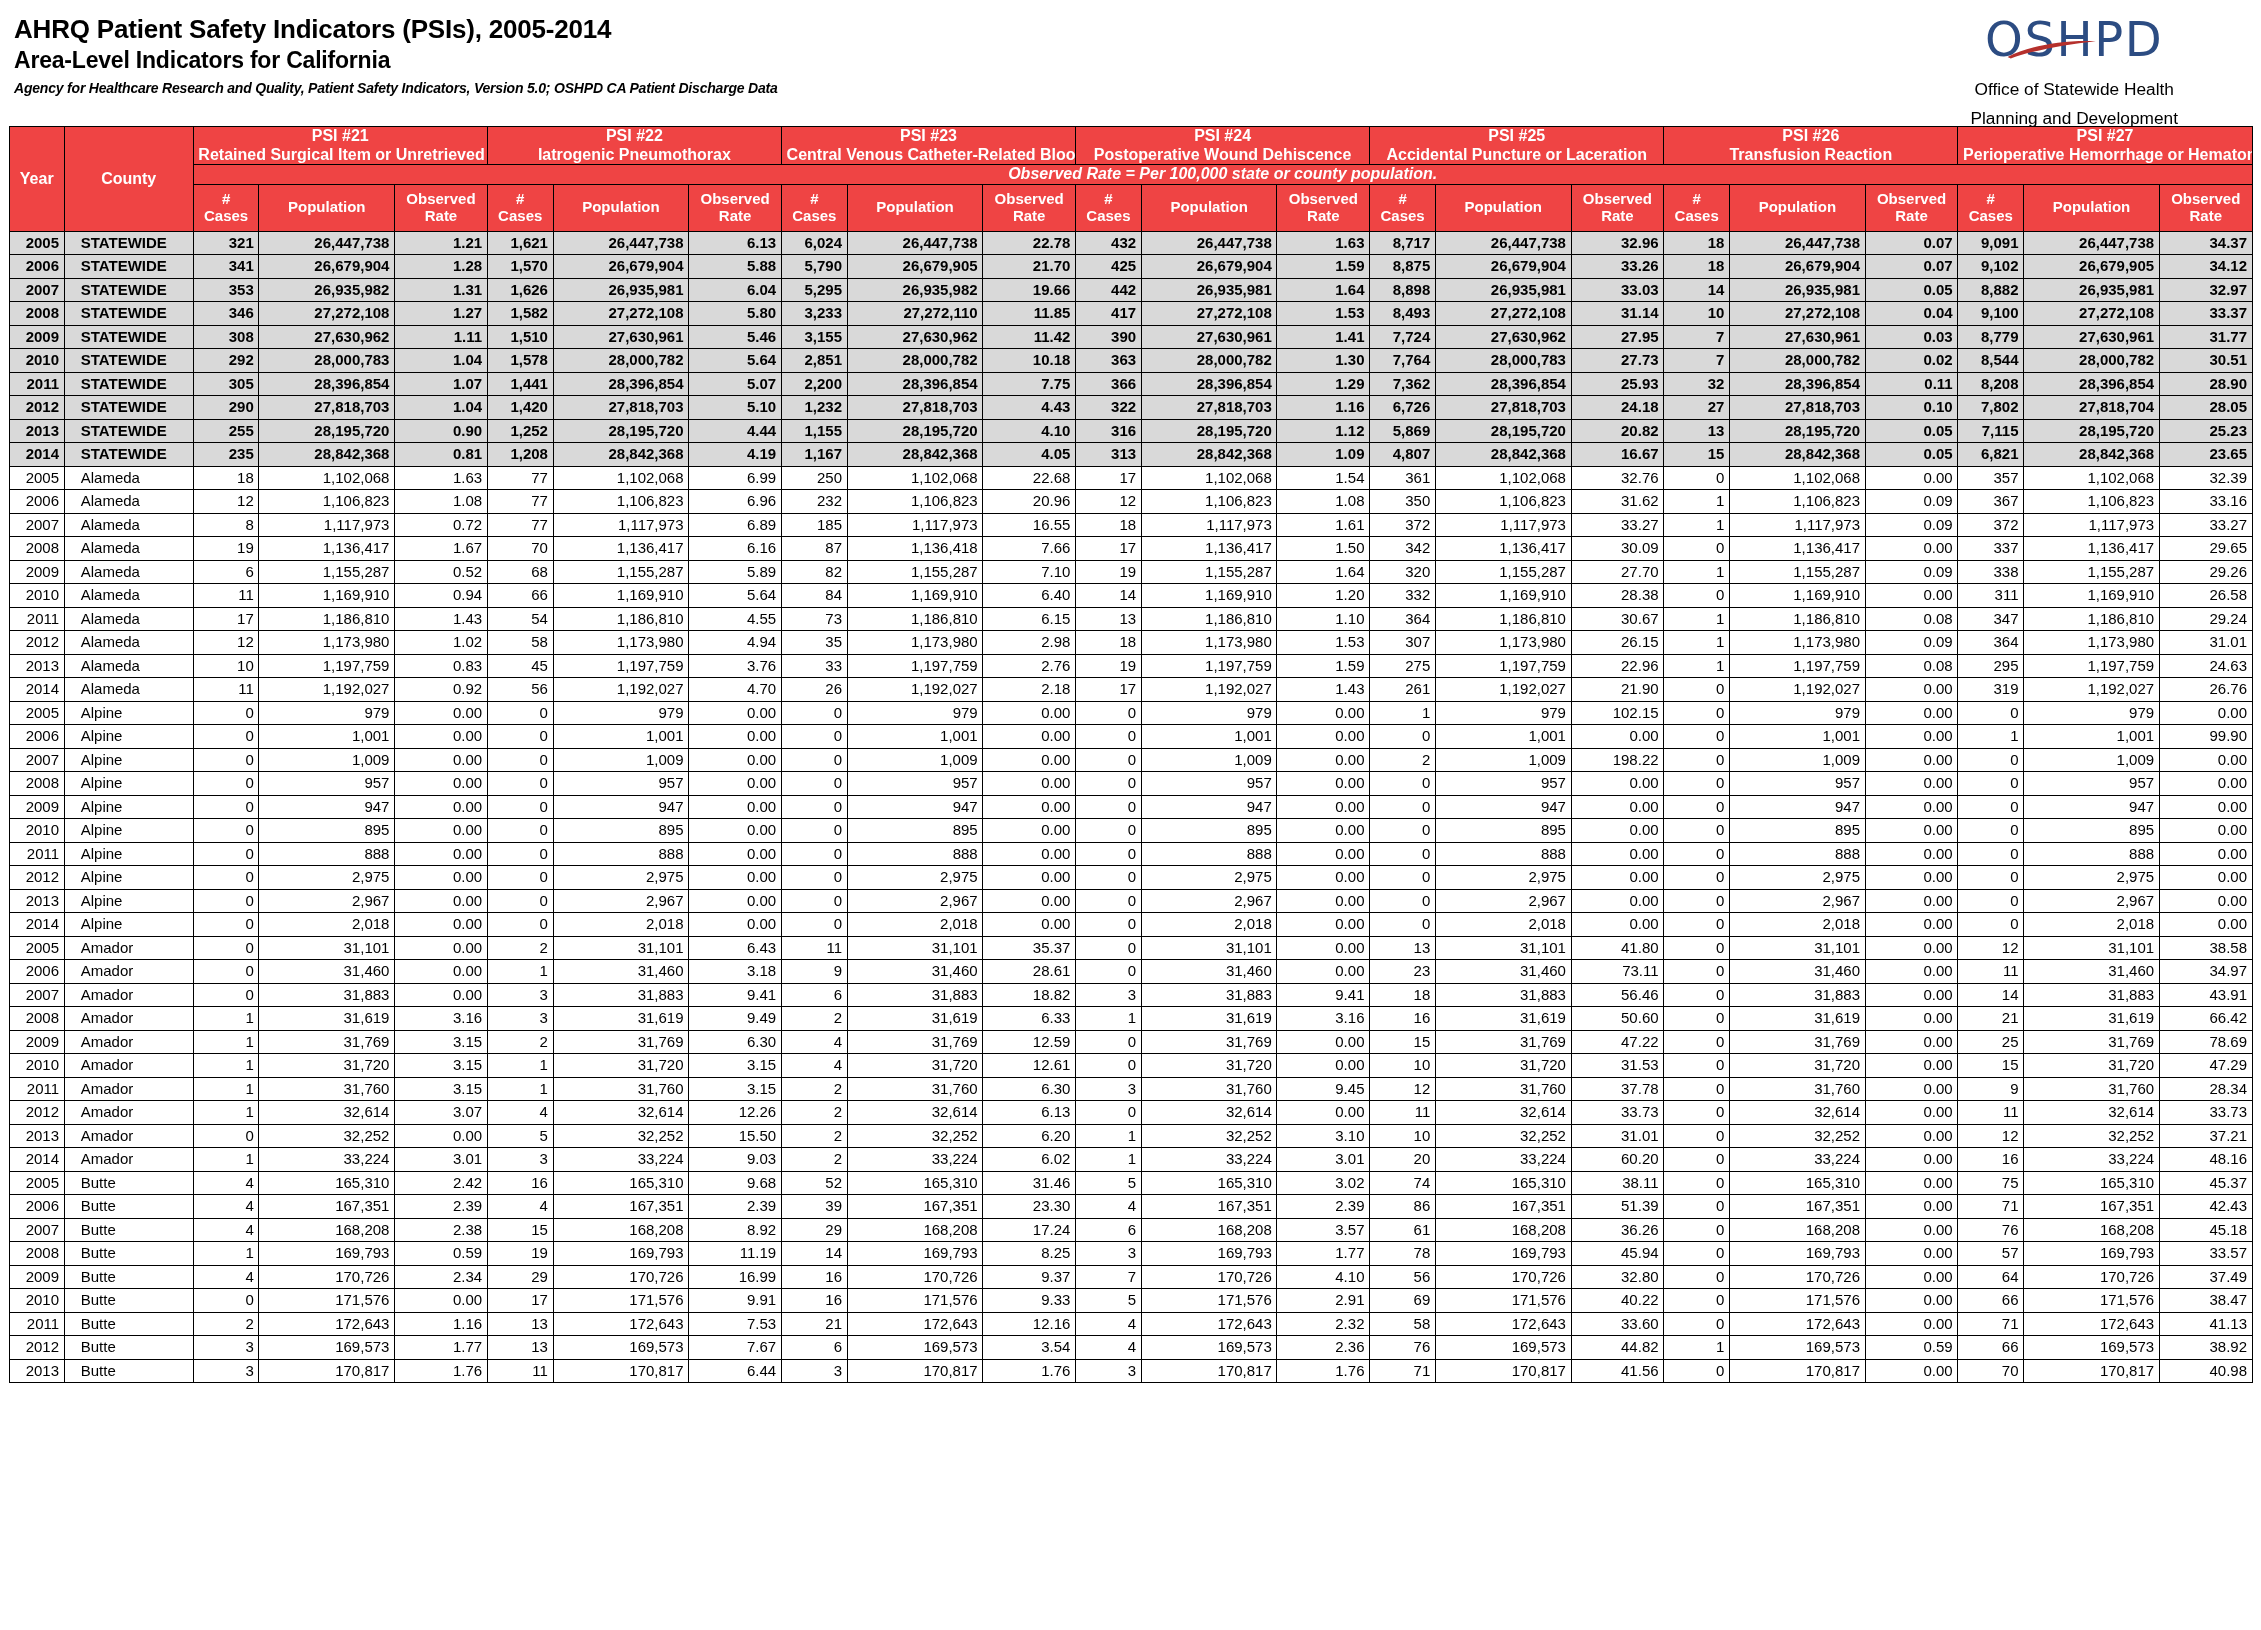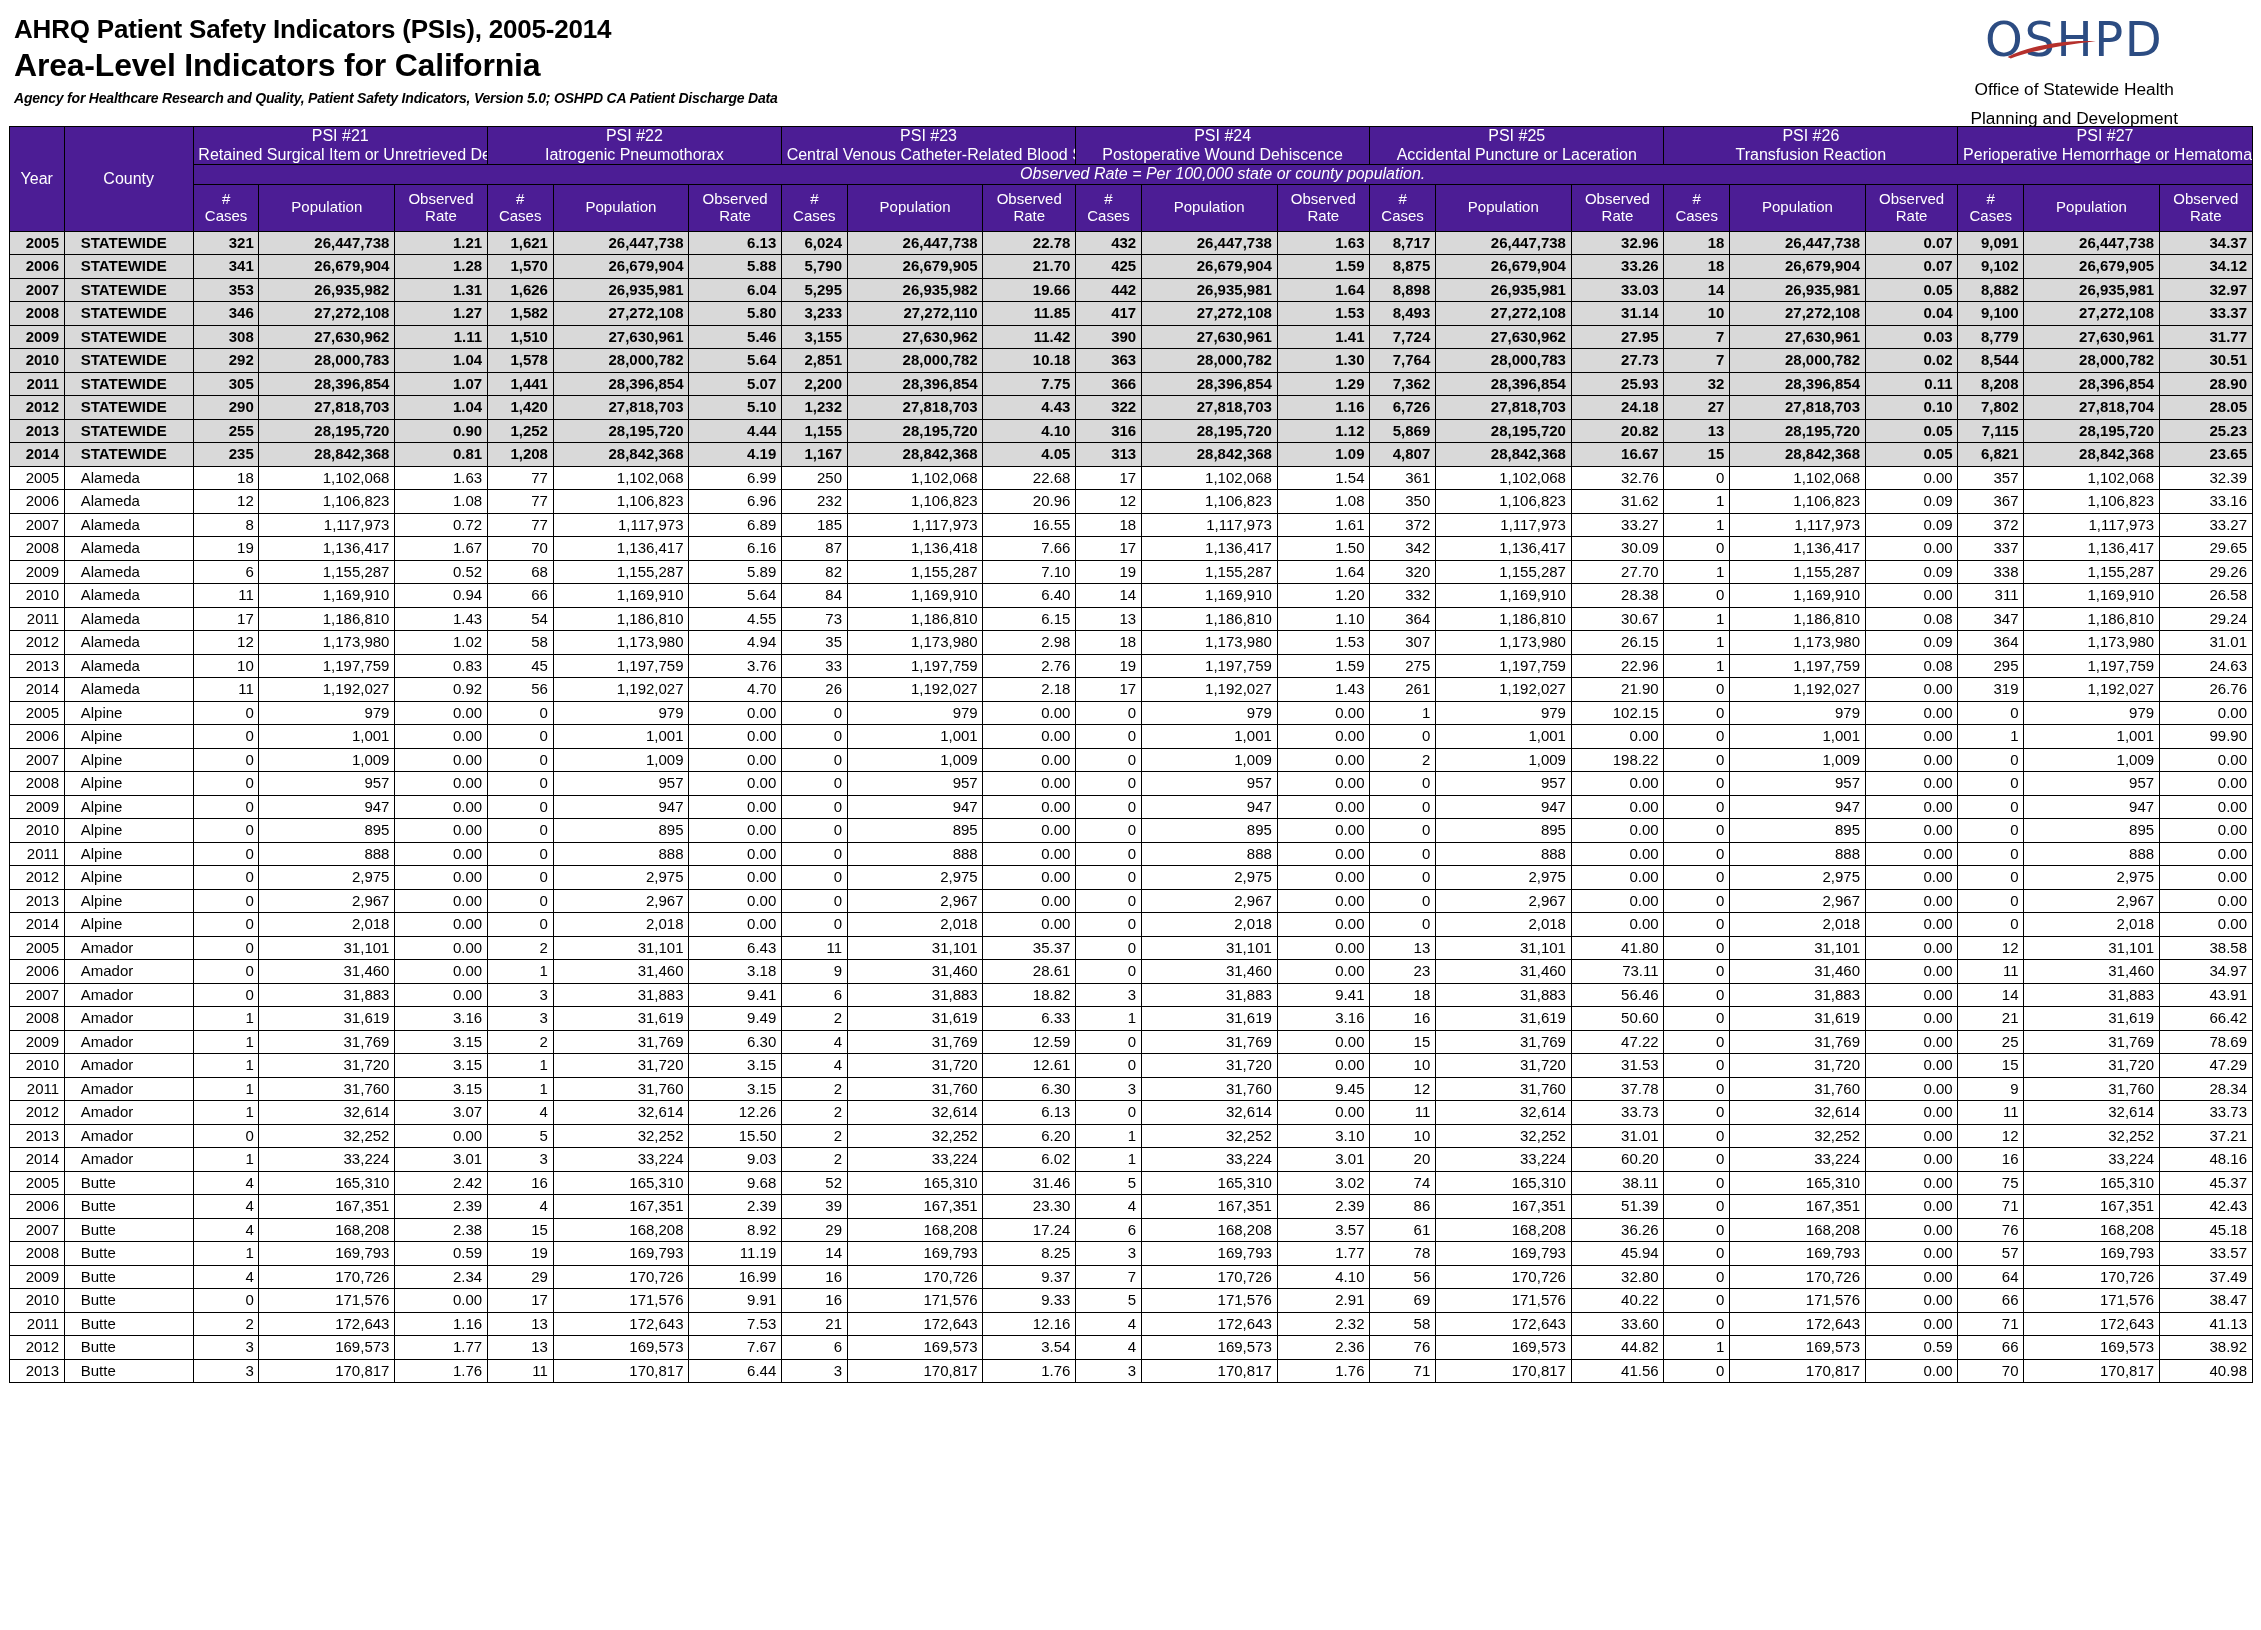--- a/index.html
+++ b/index.html
@@ -8,21 +8,21 @@
     width: 2261px; height: 1630px;
     background: #ffffff;
     font-family: "Liberation Sans", sans-serif;
     overflow: hidden;
   }
   #page { position: relative; width: 2261px; height: 1630px; }
 
   
   .topbar { position: relative; height: 126px; padding: 14px 0 0 14px; }
   .title1 { font-size: 26px; font-weight: bold; color: #000; letter-spacing: -0.2px; line-height: 1.18; }
-  .title2 { font-size: 32px; font-weight: bold; color: #000; letter-spacing: -0.2px; line-height: 1.18; margin-top: 2.4px; }
+  .title2 { font-size: 23px; font-weight: bold; color: #000; letter-spacing: -0.2px; line-height: 1.18; margin-top: 2.4px; }
   .subtitle { font-size: 14px; font-weight: bold; color: #000; margin-top: 5.5px; letter-spacing: -0.2px; font-style: italic; }
 
   .logo { position: absolute; right: 17.3px; top: 6.3px; width: 339px; text-align: center; }
   .logo-mark { position: relative; height: 66px; }
   .logo-text { font-size: 48px; font-weight: normal; color: #2c4c82;
                font-family: "DejaVu Sans", sans-serif; letter-spacing: 1.6px; line-height: 66px; }
   .logo-swoosh { position: absolute; left: 101px; top: 32px; width: 93px; height: 20.5px; pointer-events: none; }
   .logo-sub { font-size: 17.3px; font-weight: normal; color: #000000; line-height: 1.25; margin-top: 7px; }
 
   
@@ -36,23 +36,23 @@
   }
   table.psi td, table.psi th {
     border: 1.6px solid #000;
     padding: 0 4.7px;
     overflow: hidden;
     white-space: nowrap;
   }
 
   
   thead th {
-    background: #4c1d95;
+    background: #ef4444;
     color: #ffffff;
-    font-weight: normal;
+    font-weight: bold;
     text-align: center;
     font-size: 16px;
     line-height: 1.16;
     vertical-align: middle;
     margin-left: 27px;
   }
   thead th.note {
     font-style: italic;
     font-size: 16px;
   }

